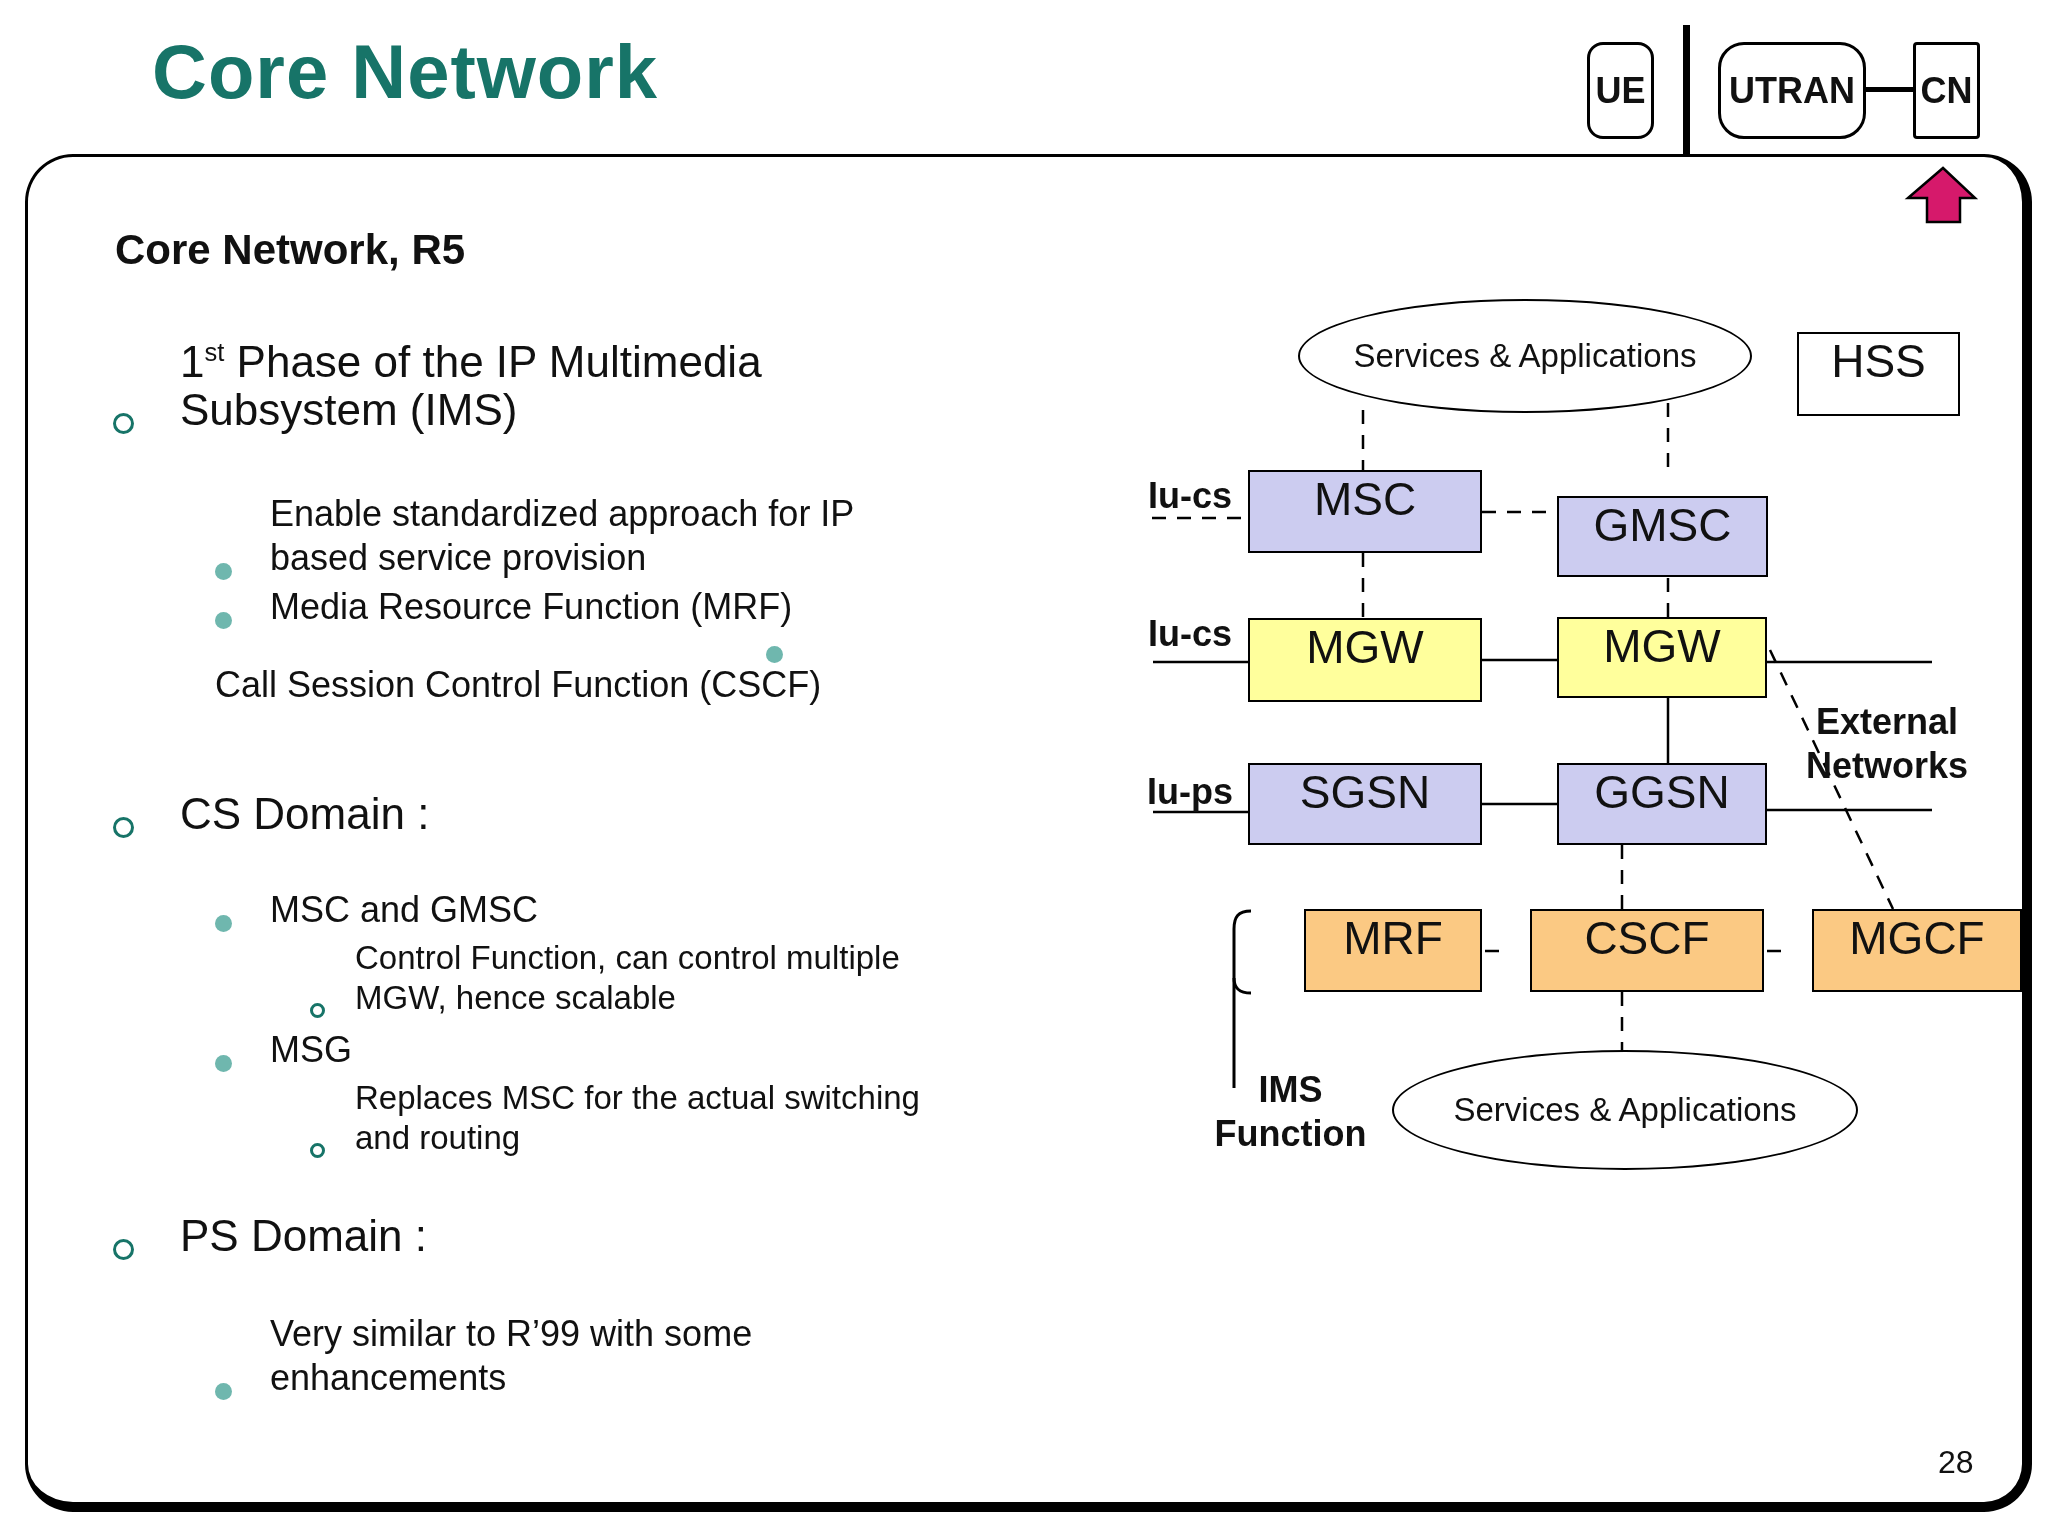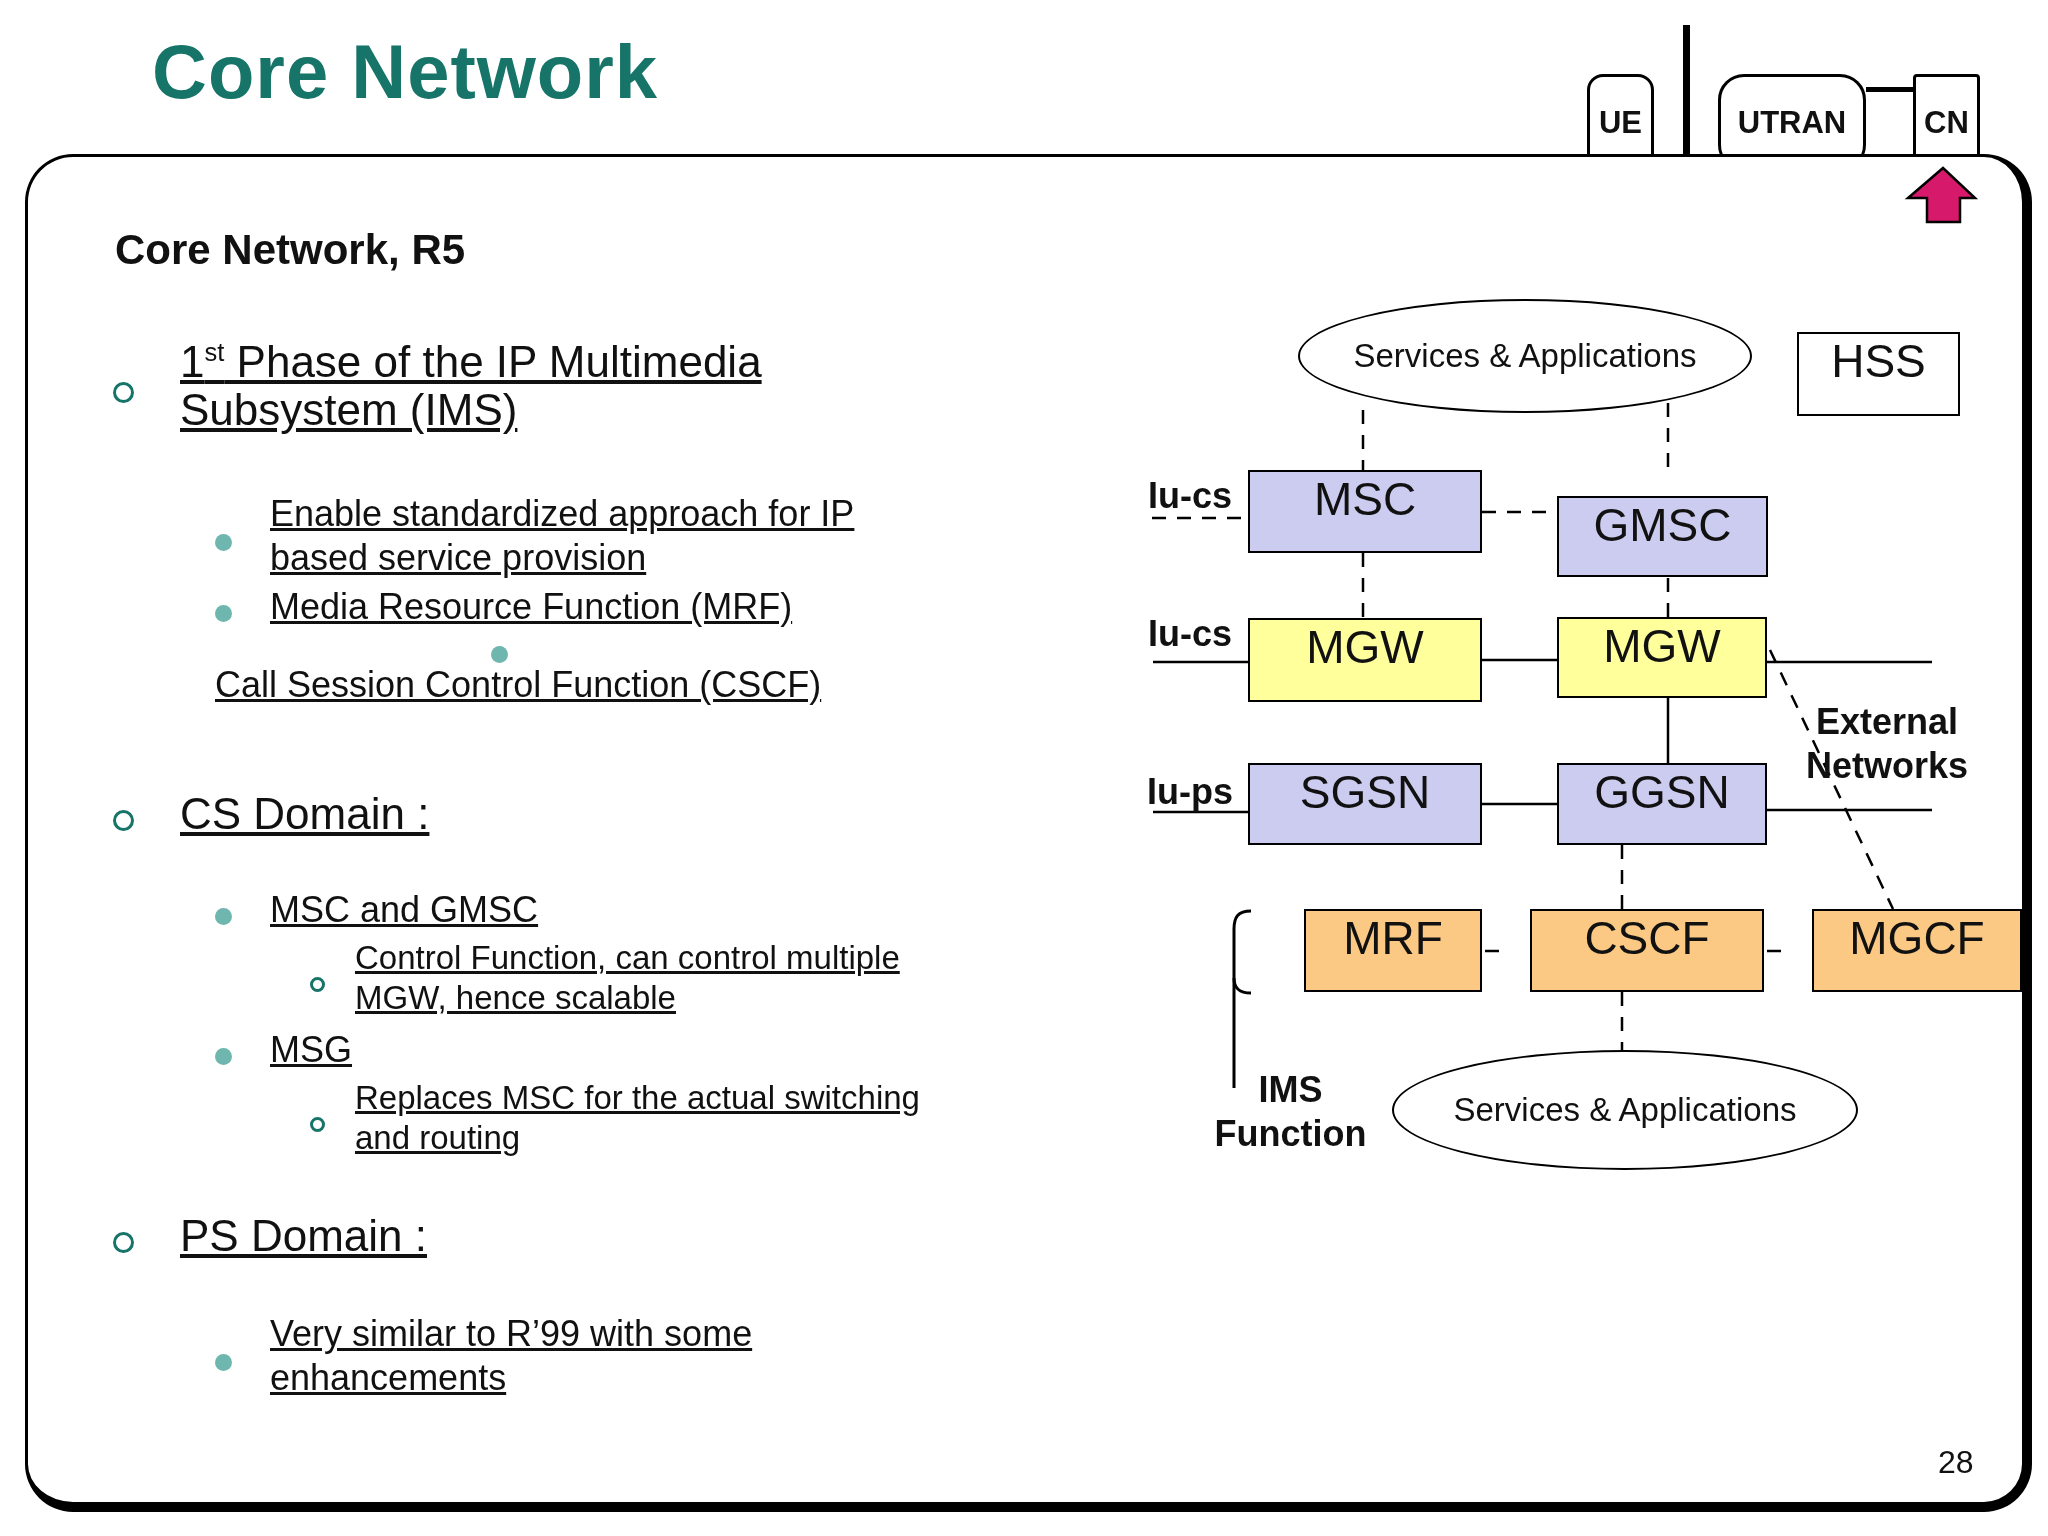--- a/index.html
+++ b/index.html
@@ -12,33 +12,33 @@
     font-family:"Liberation Sans", sans-serif; color:var(--ink); overflow:hidden;
   }
   .abs{position:absolute;}
   
   .slide-title{
     left:152px; top:28px; font-size:76px; font-weight:bold; color:var(--teal);
     letter-spacing:1px; white-space:nowrap;
   }
   .nav-box{
     border:3px solid #000; background:#fff; display:flex; align-items:center;
-    justify-content:center; font-weight:bold; font-size:31px; box-sizing:border-box;margin-top:32px;
+    justify-content:center; font-weight:bold; font-size:36px; box-sizing:border-box;
   }
   .divider-bar{left:1683px; top:25px; width:7px; height:129px; background:#000;}
   .nav-connector{left:1866px; top:87px; width:47px; height:5px; background:#000;}
   
   .slide-frame{
     left:25px; top:154px; width:2007px; height:1358px; box-sizing:border-box;
     border:3px solid #000; border-right-width:10px; border-bottom-width:10px;
     border-radius:48px; background:#fff;
   }
   .heading{left:115px; top:226px; font-size:42px; font-weight:bold; white-space:nowrap;}
   
-  .row{display:flex; align-items:center;text-decoration:underline;}
+  .row{display:flex; align-items:flex-end;}
   .txt{white-space:pre-line;}
   .lvl1 .txt{font-size:44px; line-height:48px;}
   .lvl2 .txt{font-size:36px; line-height:44px;}
   .lvl3 .txt{font-size:33px; line-height:40px;}
   .m1{width:21px;height:21px;border:3.5px solid var(--teal);border-radius:50%;
       box-sizing:border-box;margin:13px 46px 0 0;flex:0 0 auto;}
   .m2{width:17px;height:17px;background:var(--dot);border-radius:50%;
       margin:13px 38px 0 0;flex:0 0 auto;}
   .m3{width:15px;height:15px;border:3px solid var(--teal);border-radius:50%;
       box-sizing:border-box;margin:12px 30px 0 0;flex:0 0 auto;}

